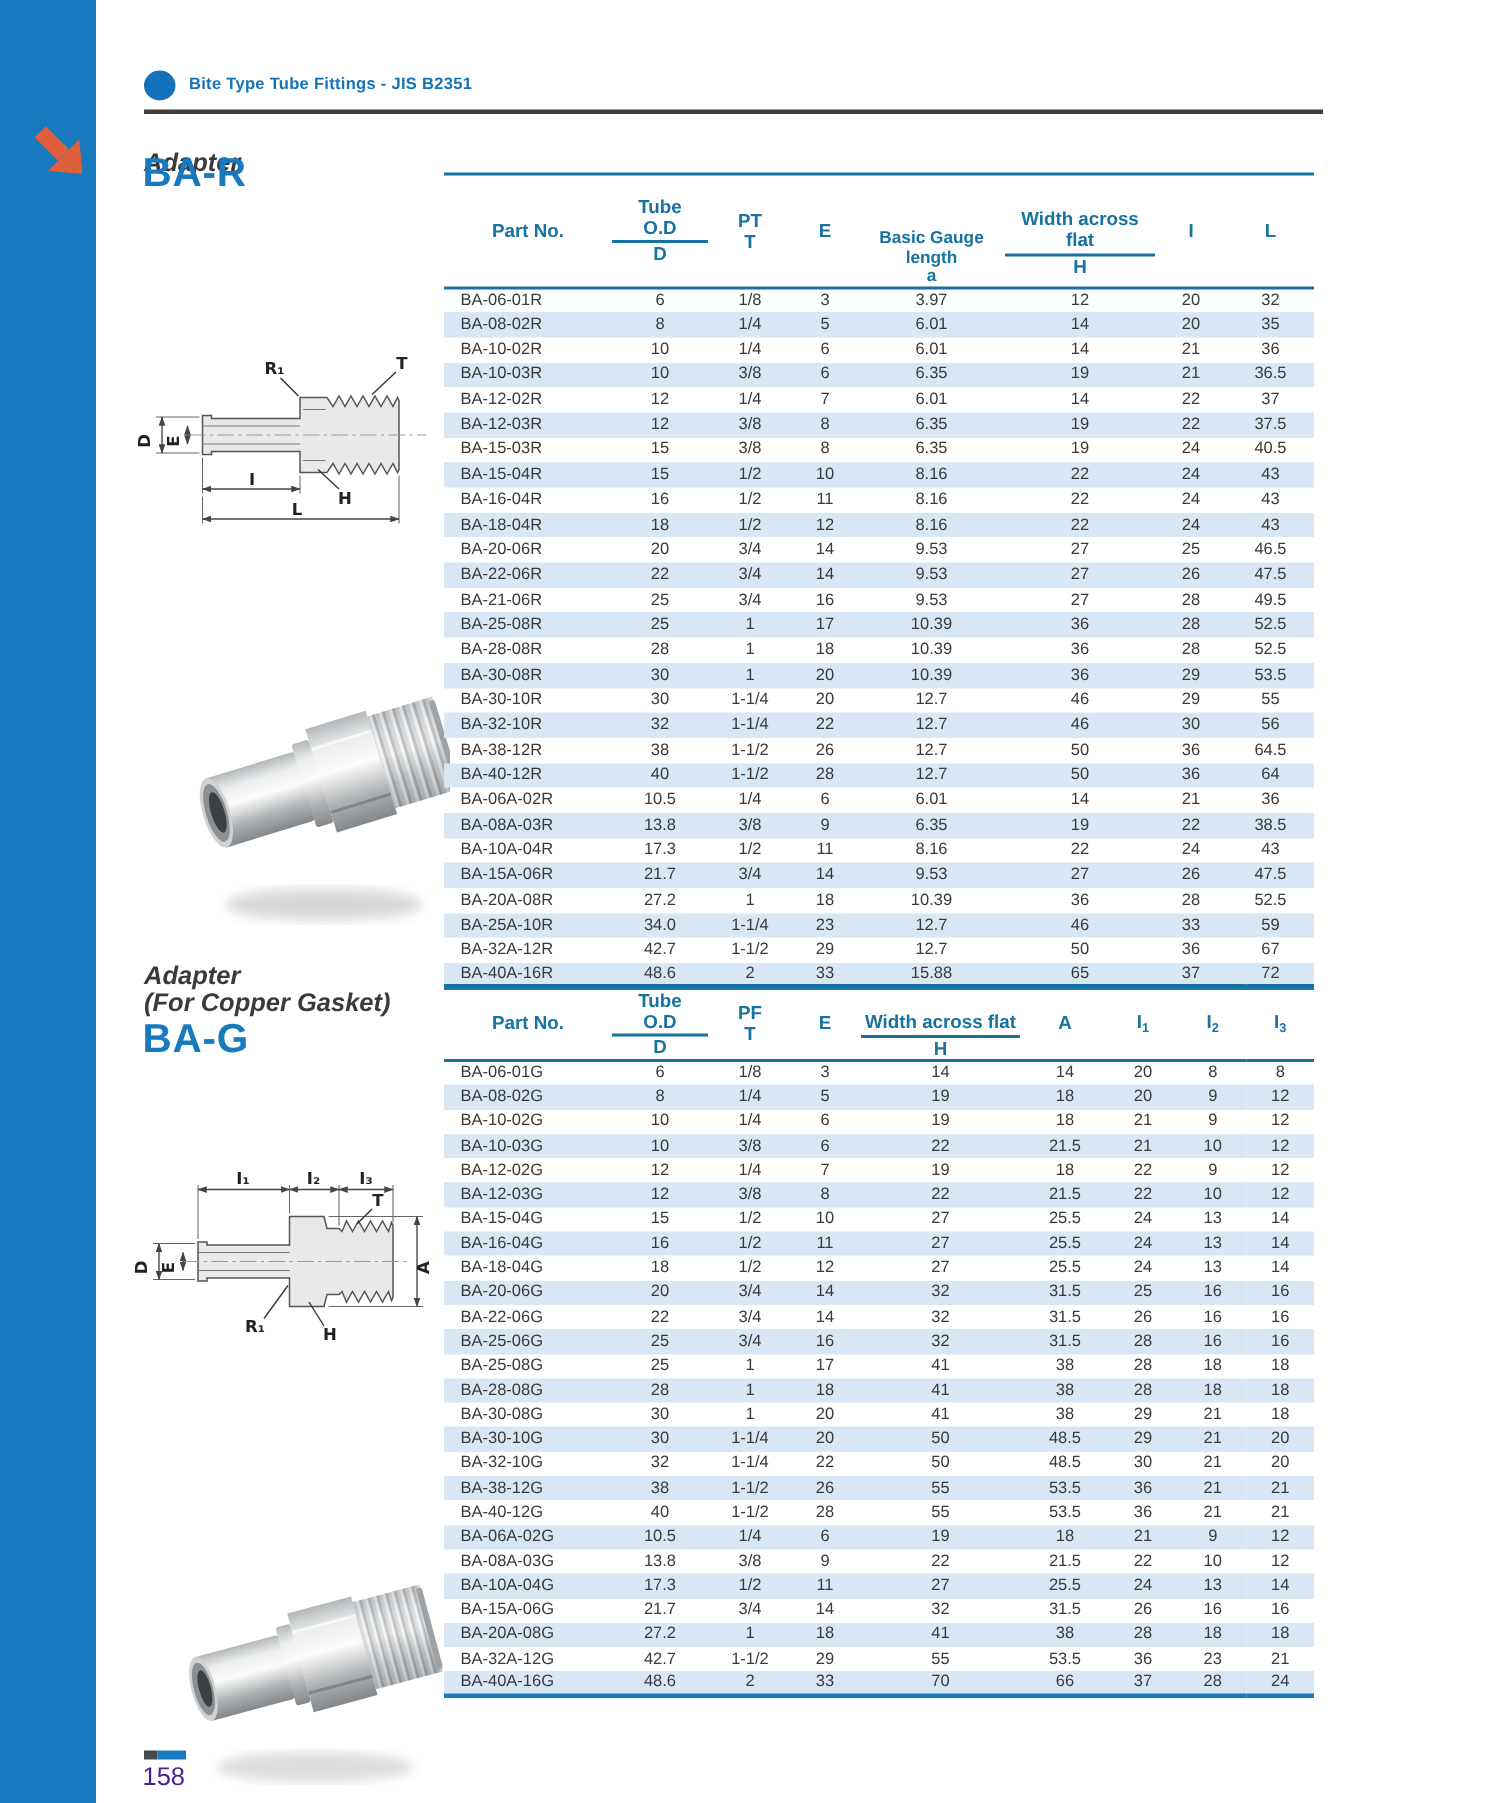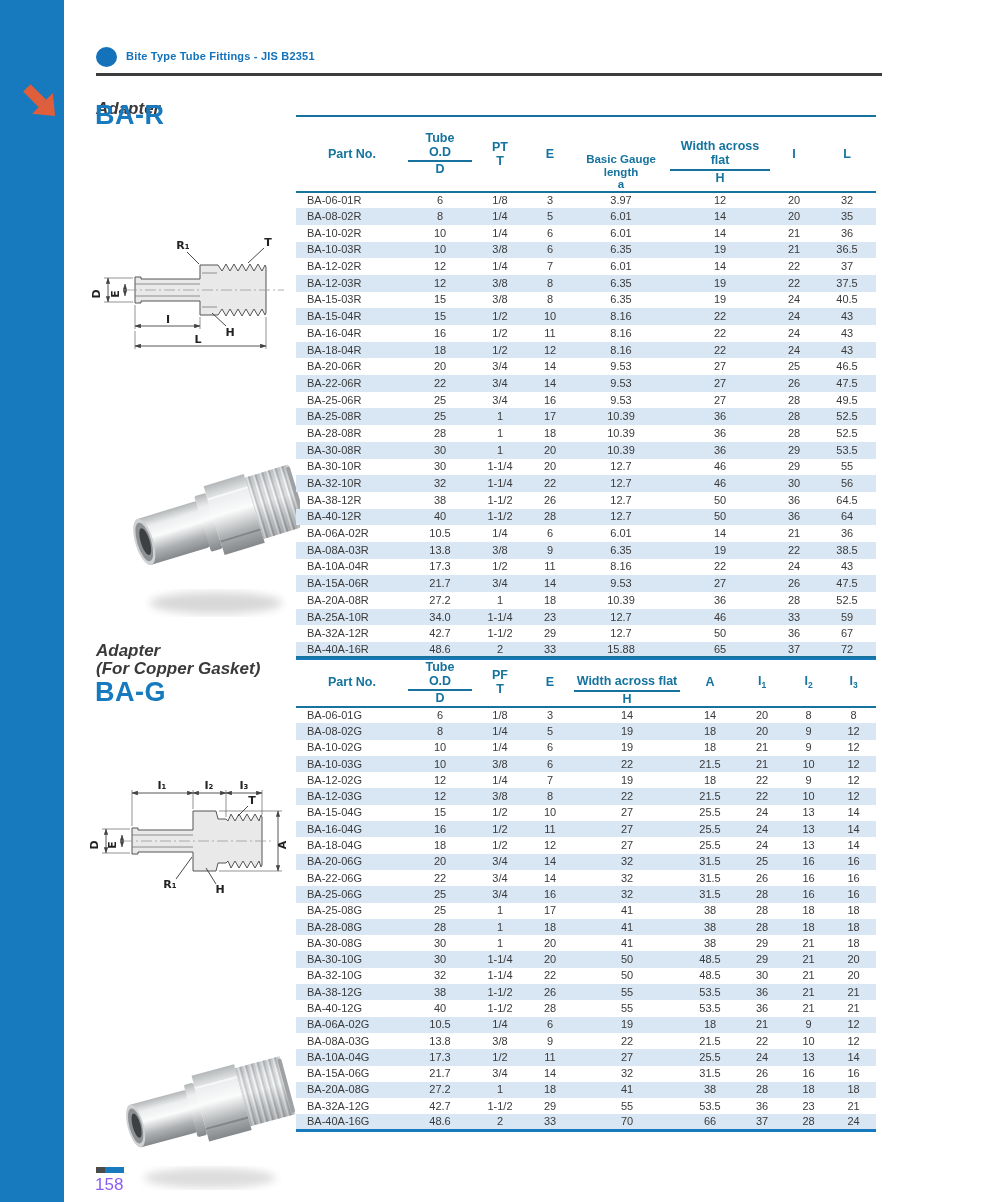--- a/index.html
+++ b/index.html
@@ -49,21 +49,21 @@
 
   .drawing{position:absolute;}
   #d1{left:78px;top:233px;}
   #d2{left:78px;top:760px;}
   .photo{position:absolute;}
   #p1{left:128px;top:418px;}
   #p2{left:118px;top:1016px;}
 
   .foot-bar-dark{position:absolute;left:96px;top:1167px;width:9px;height:6px;background:#4a4a4a;}
   .foot-bar-blue{position:absolute;left:105px;top:1167px;width:19px;height:6px;background:var(--accent-blue);}
-  .page-number{position:absolute;left:95px;top:1175px;font-size:17px;color:#8b5cf6;}
+  .page-number{position:absolute;left:95px;top:1175px;font-size:17px;color:#4c1d95;}
 
   .dim-label{font-family:"DejaVu Sans",sans-serif;font-weight:bold;font-size:11px;fill:#222;}
   .dline{stroke:#444;stroke-width:0.9;fill:none;}
   .xline{stroke:#666;stroke-width:0.7;fill:none;}
   .prof{fill:#e9e9e9;stroke:#555;stroke-width:1;}
   .bore{stroke:#777;stroke-width:0.8;}
   .cline{stroke:#999;stroke-width:0.8;stroke-dasharray:11 3 2 3;}
   .leader{stroke:#333;stroke-width:0.9;fill:none;}
 </style>
 </head>
@@ -322,21 +322,21 @@
             <td>BA-22-06R</td>
             <td>22</td>
             <td>3/4</td>
             <td>14</td>
             <td>9.53</td>
             <td>27</td>
             <td>26</td>
             <td>47.5</td>
           </tr>
           <tr>
-            <td>BA-25-06R</td>
+            <td>BA-21-06R</td>
             <td>25</td>
             <td>3/4</td>
             <td>16</td>
             <td>9.53</td>
             <td>27</td>
             <td>28</td>
             <td>49.5</td>
           </tr>
           <tr>
             <td>BA-25-08R</td>

